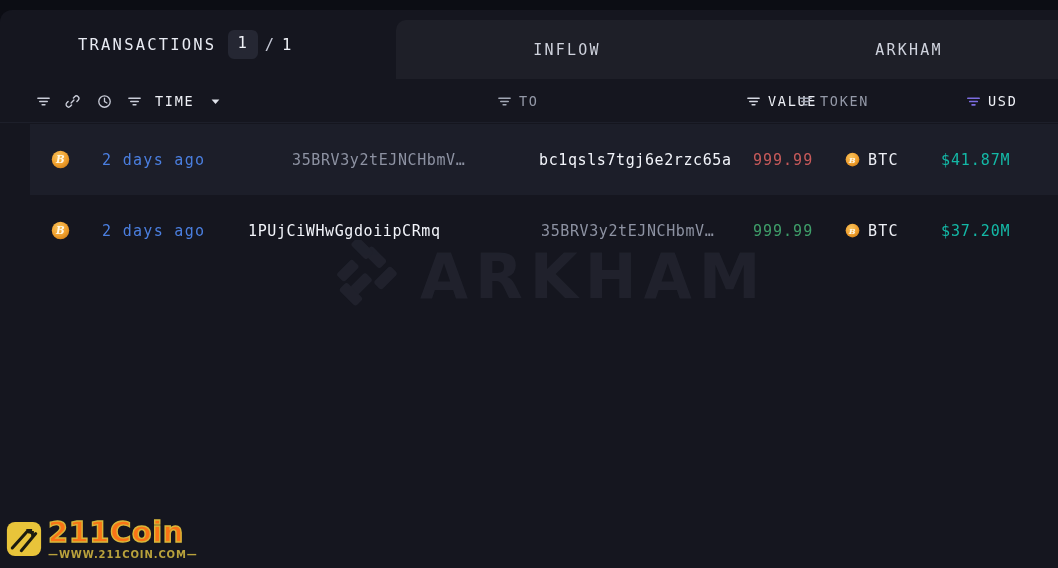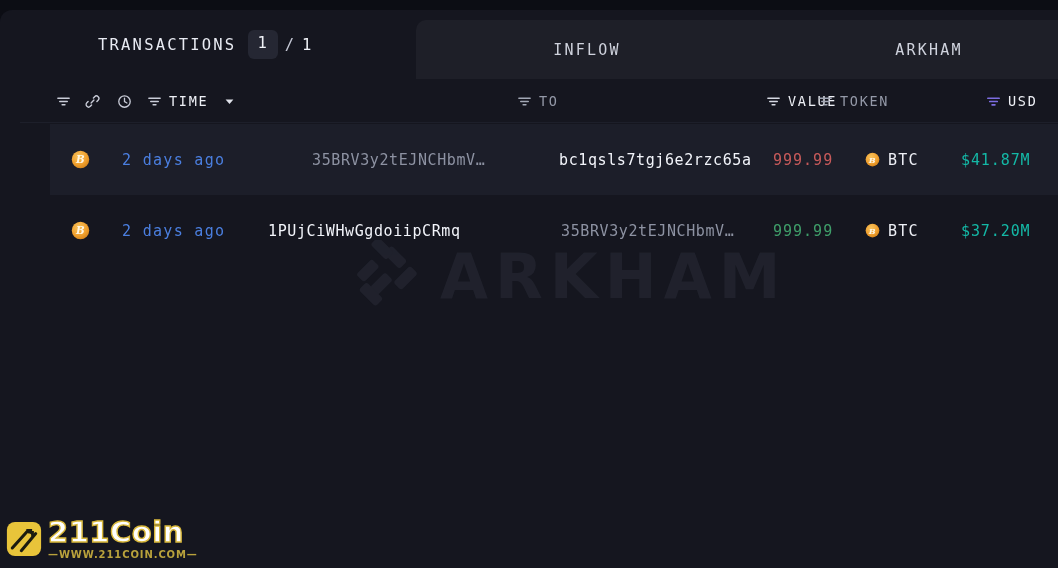--- a/index.html
+++ b/index.html
@@ -16,21 +16,20 @@
   }
 
   
   .panel {
     position:absolute;
     left:0; top:10px;
     width:1058px; height:558px;
     background:#15161f;
     border-top-left-radius:12px;
     overflow:hidden;
-    padding-left:20px;
   }
   .panel-inner { position:relative; width:100%; height:100%; }
 
   
   .watermark {
     position:absolute;
     left:332px; top:222px;
     width:410px; height:90px;
     display:flex; align-items:center;
     pointer-events:none;
@@ -166,21 +165,21 @@
     display:flex; align-items:center;
     gap:6px;
     pointer-events:none;
   }
   .brand-mark { width:36px; height:36px; flex:0 0 36px; }
   .brand-txt { display:flex; flex-direction:column; line-height:1; }
   .brand-name {
     font-family:"DejaVu Sans", sans-serif;
     font-weight:bold;
     font-size:29px;
-    color:#ffffff;
+    color:#f97316;
     -webkit-text-stroke:1.4px #d8b73a;
     letter-spacing:.5px;
   }
   .brand-url {
     font-family:"DejaVu Sans", sans-serif;
     font-weight:bold;
     font-size:10px;
     color:#b9a23c;
     letter-spacing:.9px;
     margin-top:3px;
@@ -253,21 +252,21 @@
         </span>
         <span class="ico" style="margin-left:8px;">
           <svg width="15" height="15" viewBox="0 0 16 16">
                 <g fill="none" stroke="#c9ccd8" stroke-width="1.6" stroke-linecap="round">
                   <line x1="2" y1="4.5" x2="14" y2="4.5"></line>
                   <line x1="4" y1="8" x2="12" y2="8"></line>
                   <line x1="6.5" y1="11.5" x2="9.5" y2="11.5"></line>
                 </g>
               </svg>
         </span>
-        <span class="hlabel-bright" style="">TIME</span>
+        <span class="hlabel-bright" style="margin-left:6px;">TIME</span>
         <span class="ico" style="margin-left:8px;">
           <svg width="13" height="13" viewBox="0 0 16 16">
                 <path d="M3.2 5.6 L8 11 L12.8 5.6 Z" fill="#dfe2ea"></path>
               </svg>
         </span>
       </div>
 
 
       <div class="hcell" style="left:497px;">
         <span class="ico">

